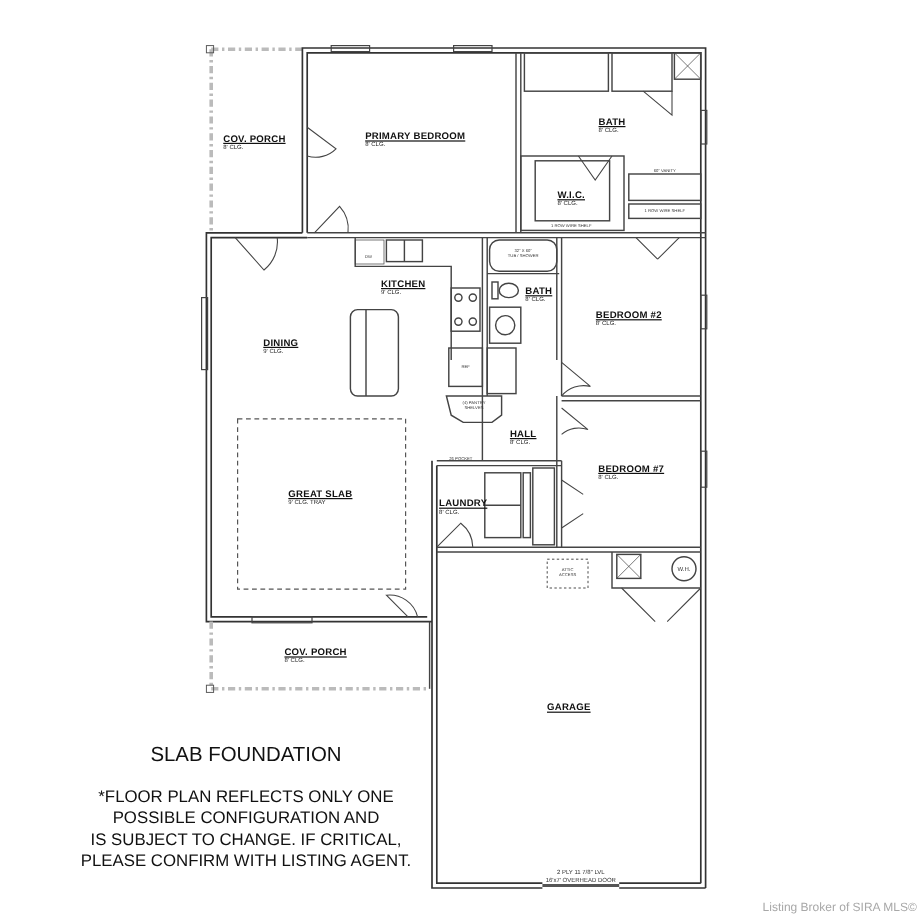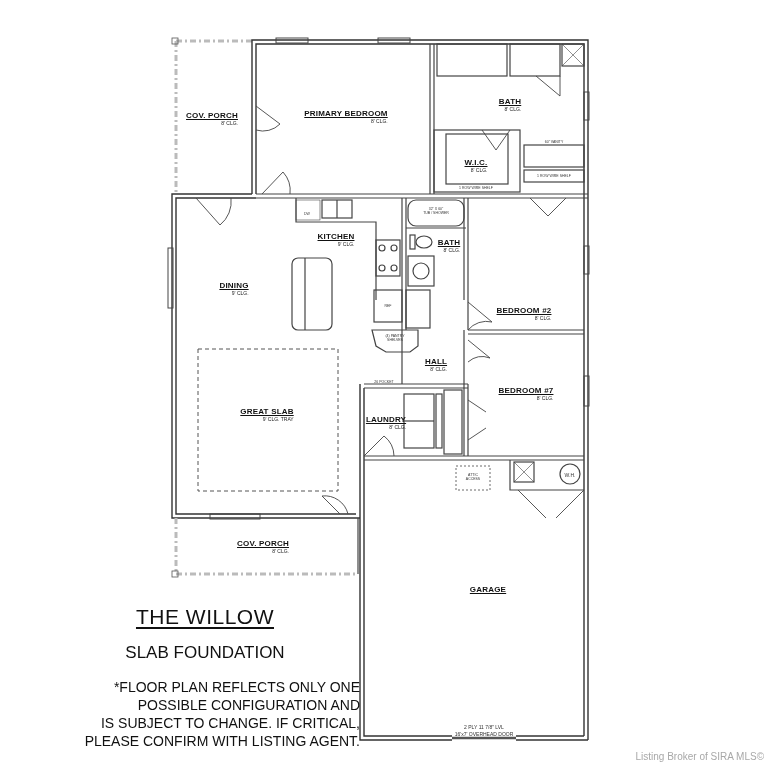--- a/index.html
+++ b/index.html
@@ -1,25 +1,25 @@
 <!DOCTYPE html>
 <html><head>
 <meta charset="utf-8">
 <style>
   html, body { margin:0; padding:0; background:#ffffff; }
   body { width:768px; height:768px; position:relative; overflow:hidden; font-family:"Liberation Sans", sans-serif; }
   #plan { position:absolute; left:0; top:0; width:768px; height:768px; }
-  .room-label { position:absolute; text-align:right; transform:translateX(-50%); color:#111; }
+  .room-label { position:absolute; text-align:left; transform:translateX(-50%); color:#111; }
   .room-name { font-weight:bold; font-size:8px; text-decoration:underline; letter-spacing:0.2px; display:block; white-space:nowrap; }
   .room-clg { font-size:5px; display:block; white-space:nowrap; color:#222; }
   .tiny { position:absolute; font-size:3.5px; color:#333; white-space:nowrap; transform:translateX(-50%); text-align:center; }
   .title-block { position:absolute; left:50px; top:605px; width:310px; text-align:center; color:#111; }
   .title-main { font-size:21px; font-weight:normal; text-decoration:underline; text-underline-offset:3px; letter-spacing:0.5px; display:block; }
   .title-sub { font-size:17px; display:block; margin-top:14px; }
-  .disclaimer { font-size:14px; line-height:18px; margin-top:15px; display:block;text-align:right; }
+  .disclaimer { font-size:14px; line-height:18px; margin-top:15px; display:block; }
   .watermark { position:absolute; right:4px; bottom:6px; font-size:10px; color:#a8a8a8; }
 </style>
 </head>
 <body>
 
 <svg id="plan" viewBox="0 0 768 768" xmlns="http://www.w3.org/2000/svg">
   <g fill="none" stroke="#444" stroke-width="1.2">
 
     <g stroke="#bbb" stroke-width="3" stroke-dasharray="6 3 2 3">
       <line x1="176" y1="41" x2="252" y2="41"></line>
@@ -175,21 +175,21 @@
   <span class="room-clg">9' CLG.</span>
 </div>
 <div class="room-label" style="left:234px; top:281px;">
   <span class="room-name">DINING</span>
   <span class="room-clg">9' CLG.</span>
 </div>
 <div class="room-label" style="left:449px; top:238px;">
   <span class="room-name">BATH</span>
   <span class="room-clg">8' CLG.</span>
 </div>
-<div class="room-label" style="left:524px; top:258px;margin-top:48px;">
+<div class="room-label" style="left:524px; top:258px;">
   <span class="room-name">BEDROOM #2</span>
   <span class="room-clg">8' CLG.</span>
 </div>
 <div class="room-label" style="left:436px; top:357px;">
   <span class="room-name">HALL</span>
   <span class="room-clg">8' CLG.</span>
 </div>
 <div class="room-label" style="left:267px; top:407px;">
   <span class="room-name">GREAT SLAB</span>
   <span class="room-clg">9' CLG. TRAY</span>
@@ -199,39 +199,38 @@
   <span class="room-clg">8' CLG.</span>
 </div>
 <div class="room-label" style="left:526px; top:386px;">
   <span class="room-name">BEDROOM #7</span>
   <span class="room-clg">8' CLG.</span>
 </div>
 <div class="room-label" style="left:263px; top:539px;">
   <span class="room-name">COV. PORCH</span>
   <span class="room-clg">8' CLG.</span>
 </div>
-<div class="room-label" style="left:474px; top:585px;margin-left:14px;">
+<div class="room-label" style="left:474px; top:585px;">
   <span class="room-name">GARAGE</span>
 </div>
 
 <div class="tiny" style="left:436px; top:207px;"><span>32" X 60"</span><br><span>TUB / SHOWER</span></div>
 <div class="tiny" style="left:554px; top:140px;"><span>60" VANITY</span></div>
 <div class="tiny" style="left:554px; top:174px;"><span>1 ROW WIRE SHELF</span></div>
 <div class="tiny" style="left:476px; top:186px;"><span>1 ROW WIRE SHELF</span></div>
 <div class="tiny" style="left:395px; top:334px;"><span>(4) PANTRY</span><br><span>SHELVES</span></div>
 <div class="tiny" style="left:388px; top:304px;"><span>REF</span></div>
 <div class="tiny" style="left:307px; top:212px;"><span>DW</span></div>
 <div class="tiny" style="left:473px; top:473px;"><span>ATTIC</span><br><span>ACCESS</span></div>
 <div class="tiny" style="left:570px; top:472px; font-size:5px;"><span>W.H.</span></div>
 <div class="tiny" style="left:384px; top:380px;"><span>26 POCKET</span></div>
 <div class="tiny" style="left:484px; top:724px; font-size:5px;"><span>2 PLY 11 7/8" LVL</span></div>
 <div class="tiny" style="left:484px; top:731px; font-size:5px;"><span>16'x7' OVERHEAD DOOR</span></div>
 
 <div class="title-block">
-  <span class="title-main">THE WILLOW</span>
   <span class="title-sub">SLAB FOUNDATION</span>
   <span class="disclaimer">
     <span>*FLOOR PLAN REFLECTS ONLY ONE</span><br>
     <span>POSSIBLE CONFIGURATION AND</span><br>
     <span>IS SUBJECT TO CHANGE. IF CRITICAL,</span><br>
     <span>PLEASE CONFIRM WITH LISTING AGENT.</span>
   </span>
 </div>
 
 <div class="watermark">Listing Broker of SIRA MLS©</div>

